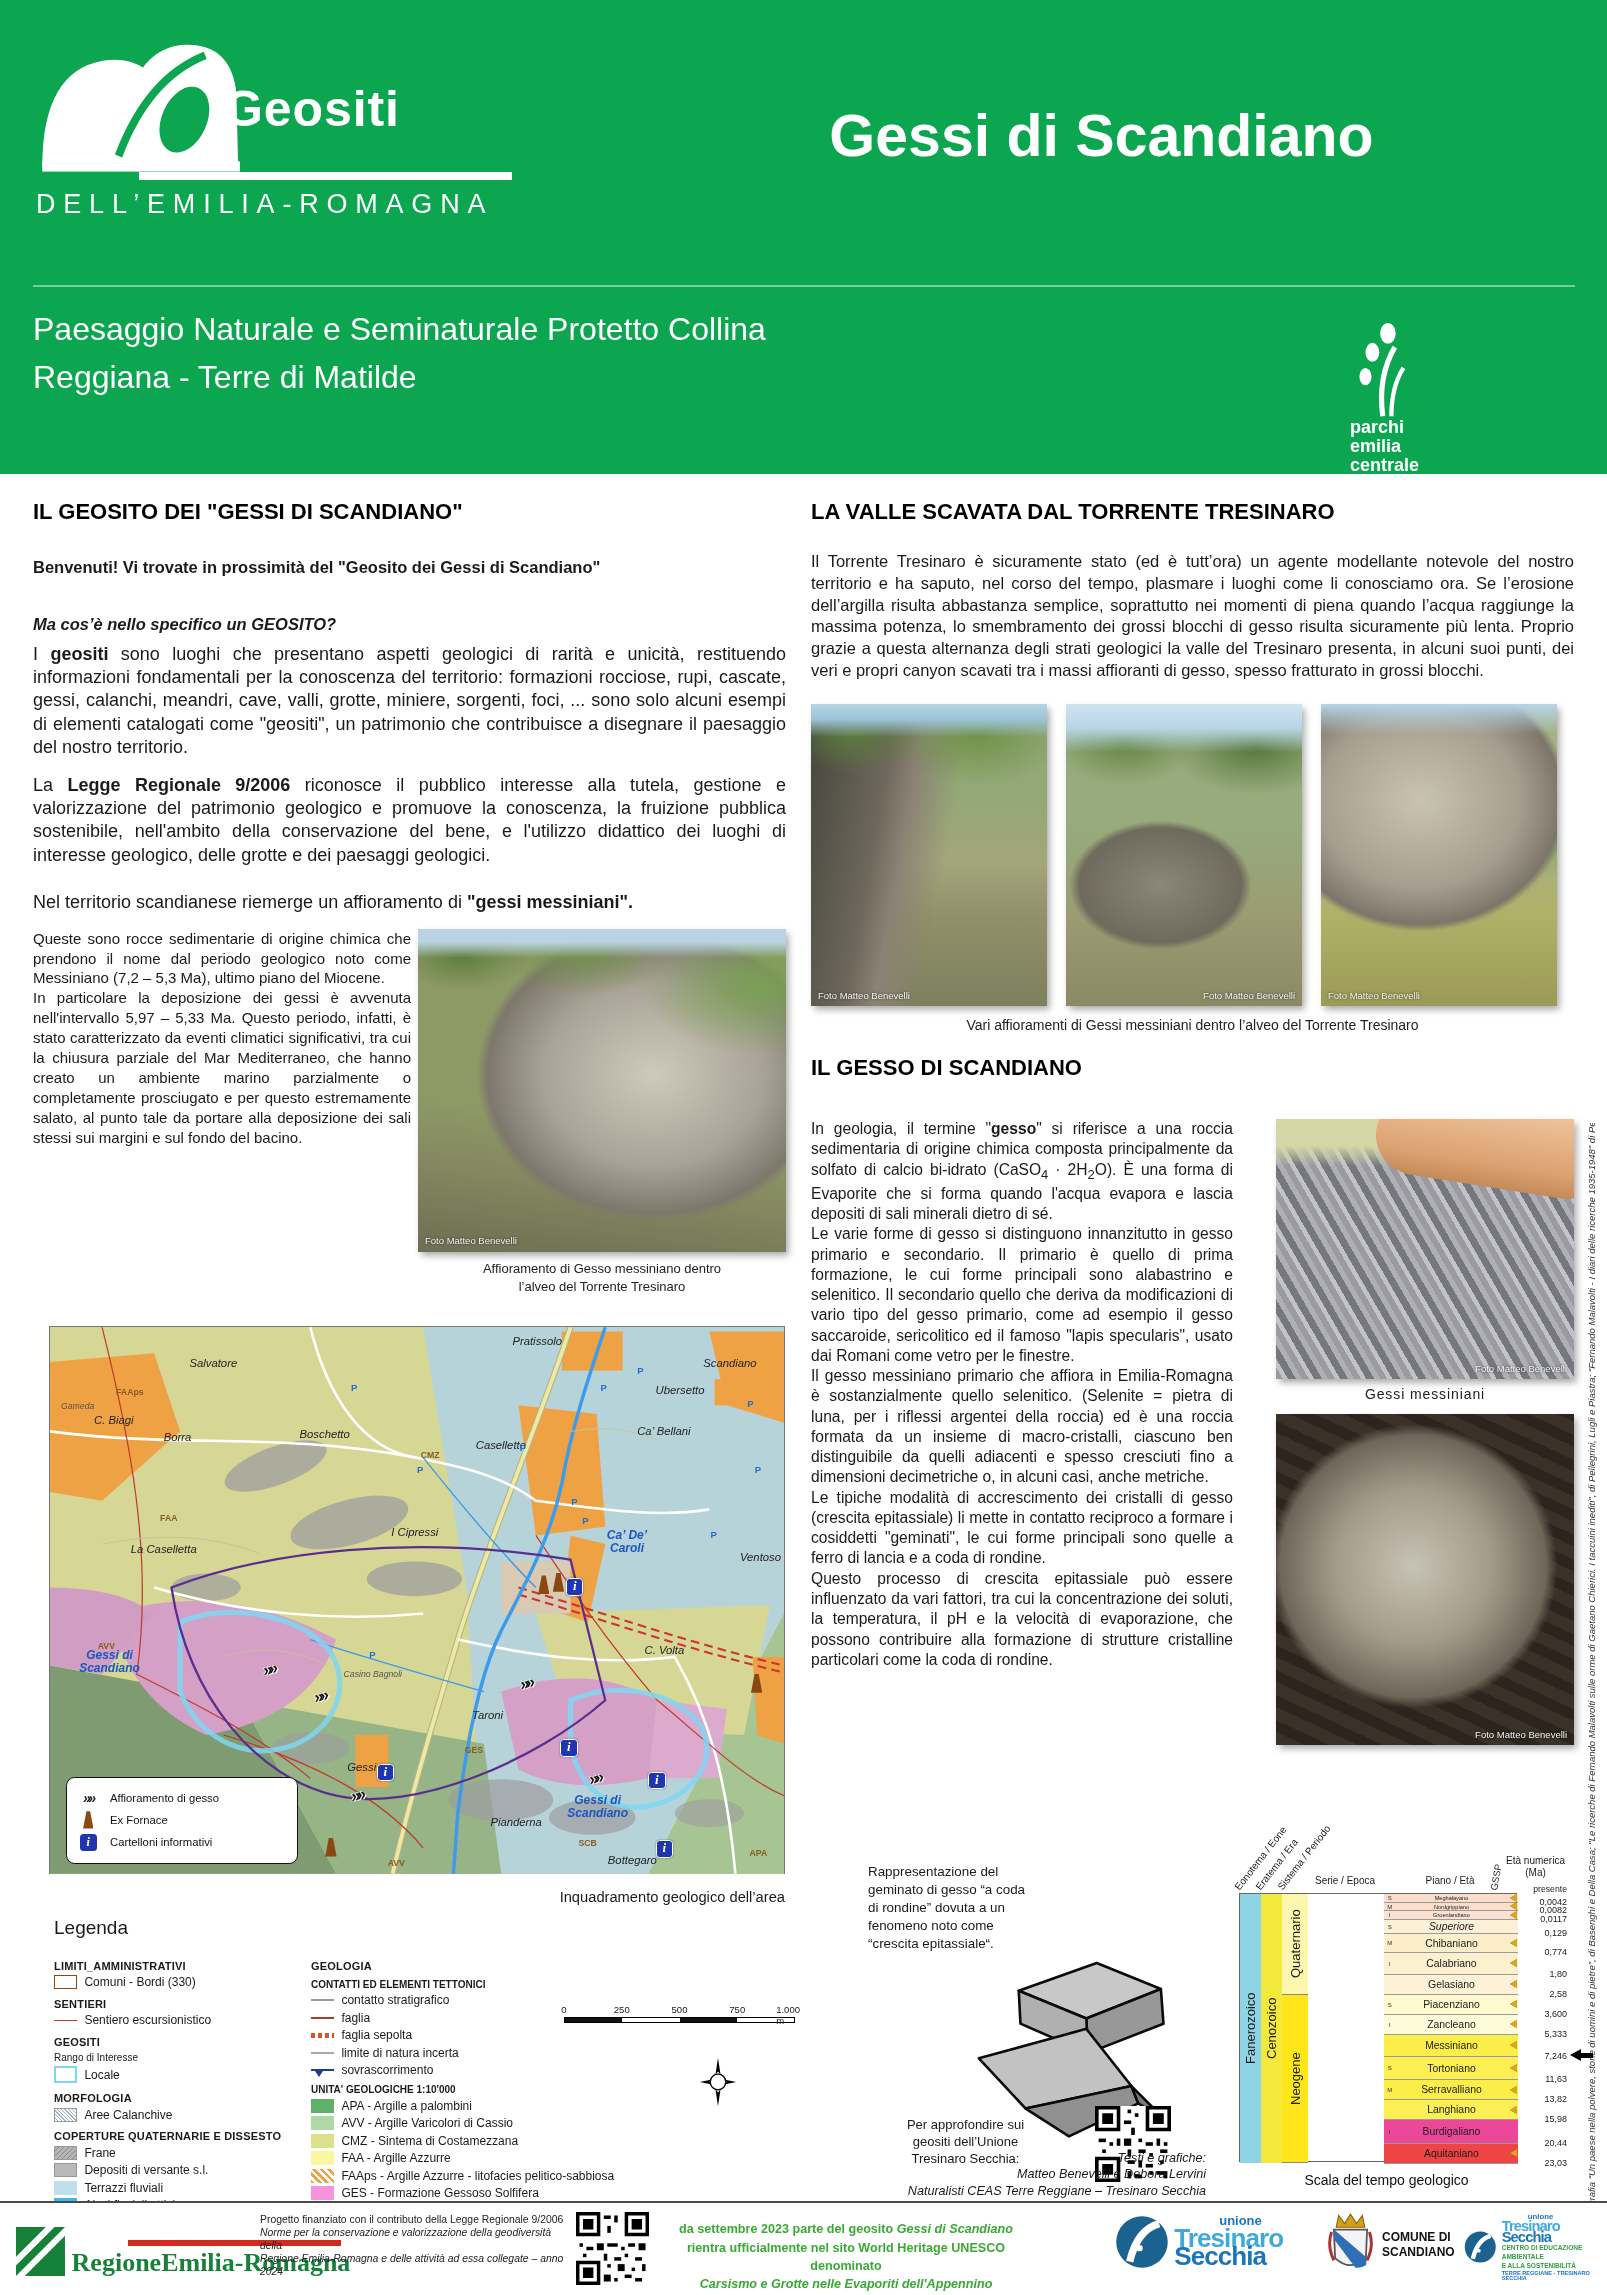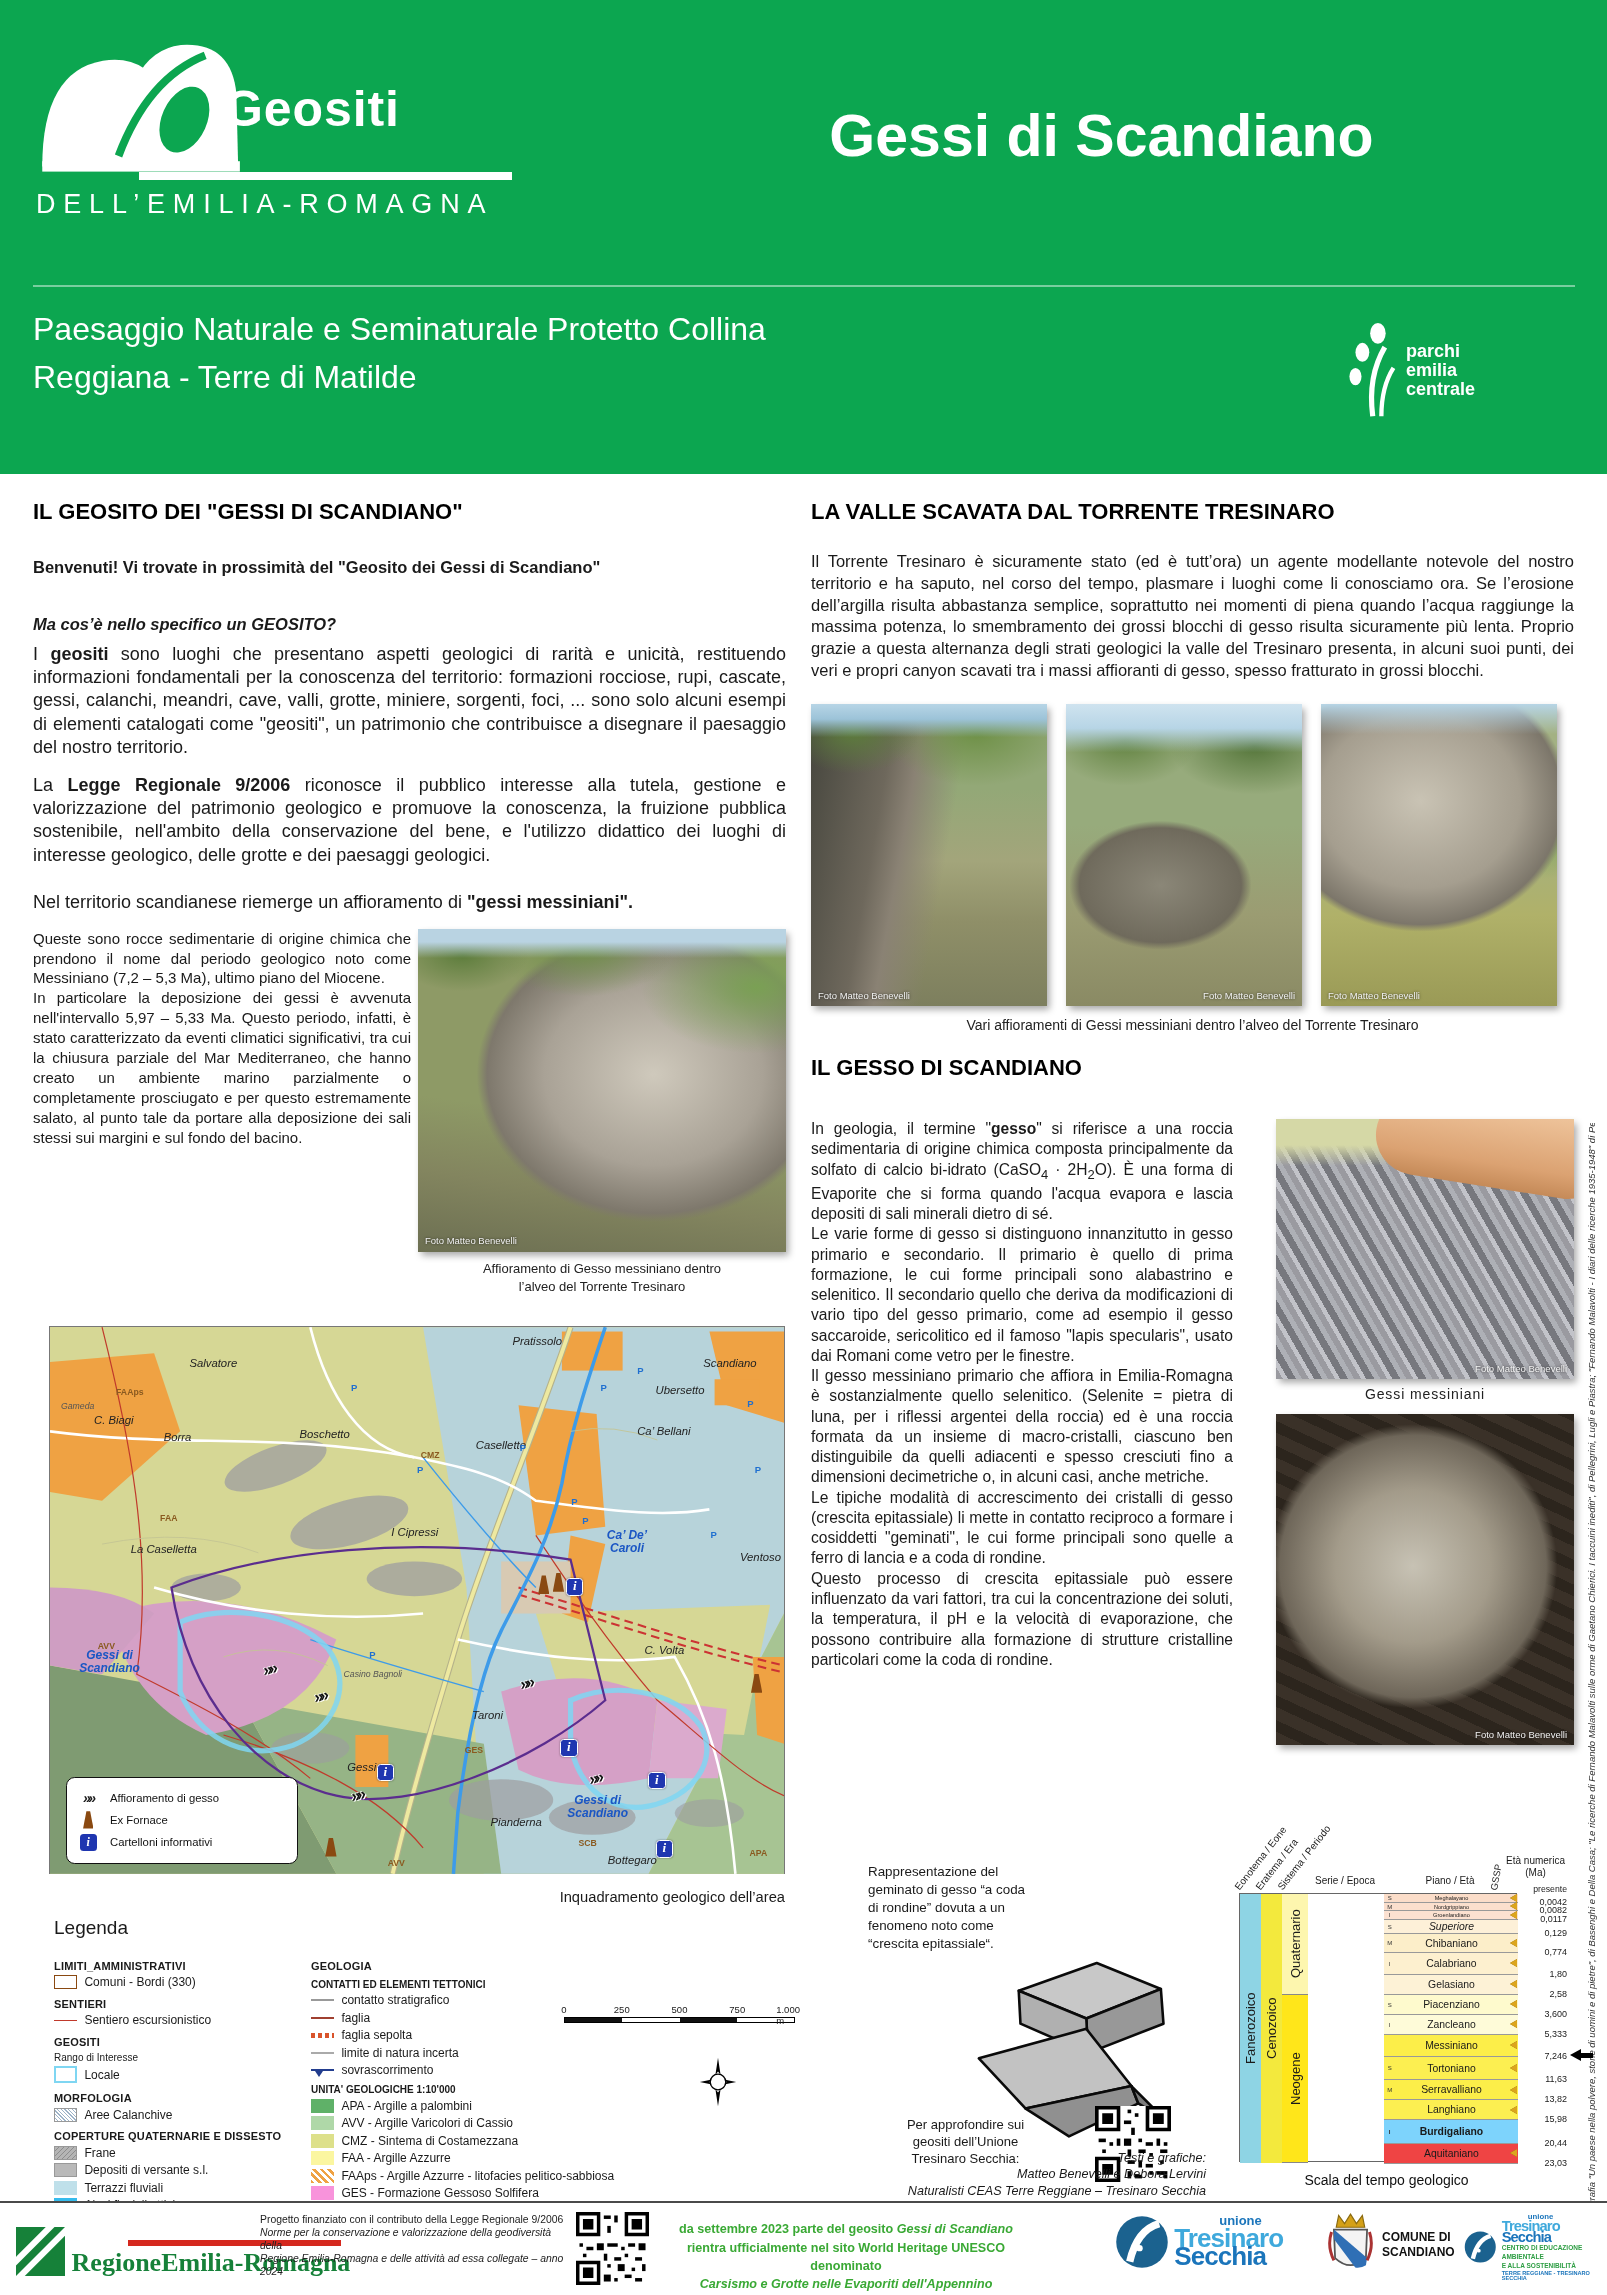--- a/index.html
+++ b/index.html
@@ -11,21 +11,21 @@
   #header{position:absolute;left:0;top:0;width:1608px;height:474px;background:#0ca650;}
   #hdr-sep{position:absolute;left:33px;right:33px;top:285px;height:1.7px;background:rgba(255,255,255,.45);}
   #logo-block{position:absolute;left:35px;top:26px;}
   #logo-hills{display:block;}
   #logo-word{position:absolute;left:189px;top:54px;color:#fff;font-size:50px;font-weight:bold;letter-spacing:0.9px;}
   #logo-underline{position:absolute;left:104px;top:146px;width:373px;height:7.8px;background:#fff;}
   #logo-sub{position:absolute;left:36px;top:189px;color:#fff;font-size:27px;font-weight:300;letter-spacing:7.8px;}
   #poster-title{position:absolute;left:720px;top:102px;width:763px;text-align:center;
                 color:#fff;font-size:59px;font-weight:bold;}
   #area-title{position:absolute;left:33px;top:305px;color:#fff;font-size:32px;line-height:1.5;font-weight:400;}
-  #parchi{position:absolute;left:1343px;top:323px;display:flex;align-items:center;color:#fff;}
+  #parchi{position:absolute;left:1343px;top:323px;display:flex;align-items:center;color:#fff;flex-direction:column;}
   #parchi-text{margin-left:7px;font-size:18px;font-weight:bold;line-height:1.05;}
 
   
   .h2{font-size:22px;font-weight:bold;color:#000;}
   .just{text-align:justify;}
   .credit{position:absolute;bottom:5.2px;font-size:9.5px;color:#f2f2f2;text-shadow:0 0 2.6px rgba(0,0,0,.7);}
   .cap{color:#222;}
 
   
   #leftcol{position:absolute;left:33px;top:499px;width:753px;}
@@ -828,21 +828,21 @@
             <span class="ts-stage">Serravalliano</span>
             <span class="gssp gssp-on"></span>
           </div>
 
           <div class="ts-row" style="height: 20px; background: rgb(252, 239, 81);">
             <span class="ts-let"></span>
             <span class="ts-stage">Langhiano</span>
             <span class="gssp gssp-on"></span>
           </div>
 
-          <div class="ts-row" style="height: 23.4px; background: #7dd3fc; font-weight: bold;">
+          <div class="ts-row" style="height: 23.4px; background: #ec4899;">
             <span class="ts-let">I</span>
             <span class="ts-stage">Burdigaliano</span>
             <span class="gssp gssp-off"></span>
           </div>
 
           <div class="ts-row" style="height: 20px; background: #ef4444;">
             <span class="ts-let"></span>
             <span class="ts-stage">Aquitaniano</span>
             <span class="gssp gssp-on"></span>
           </div>

